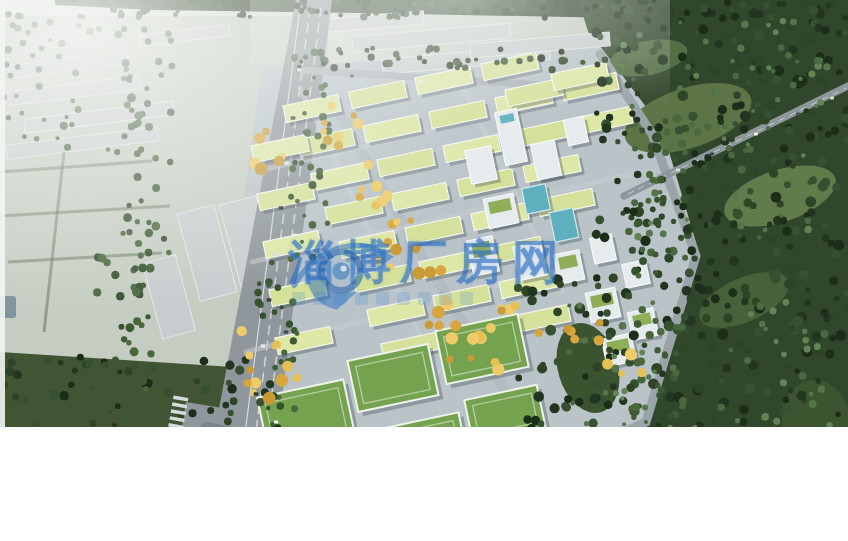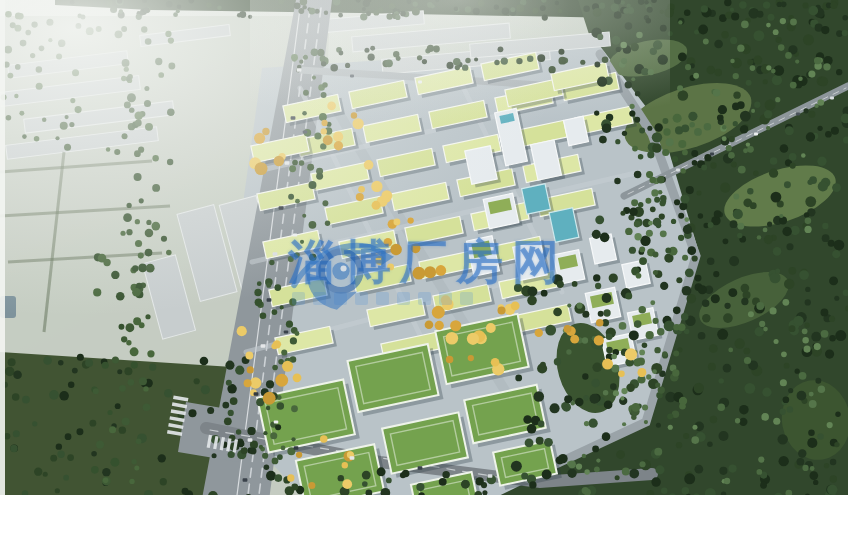--- a/index.html
+++ b/index.html
@@ -1,17 +1,17 @@
 <!DOCTYPE html>
 <html><head>
 <meta charset="utf-8">
 <style>
   html,body{margin:0;padding:0;background:#ffffff;}
   #frame{
-    position:relative;width:848px;height:495px;overflow:hidden;
+    position:relative;width:848px;height:427px;overflow:hidden;
     font-family:"Liberation Sans",sans-serif;
     background:#bef264;
   }
   #frame svg{display:block;position:absolute;left:0;top:0;}
   .watermark{
     position:absolute;left:288px;top:224px;
     display:flex;align-items:flex-start;gap:0px;
     pointer-events:none;
   }
   .wm-logo{width:106px;height:94px;opacity:.55;flex:0 0 auto;}

